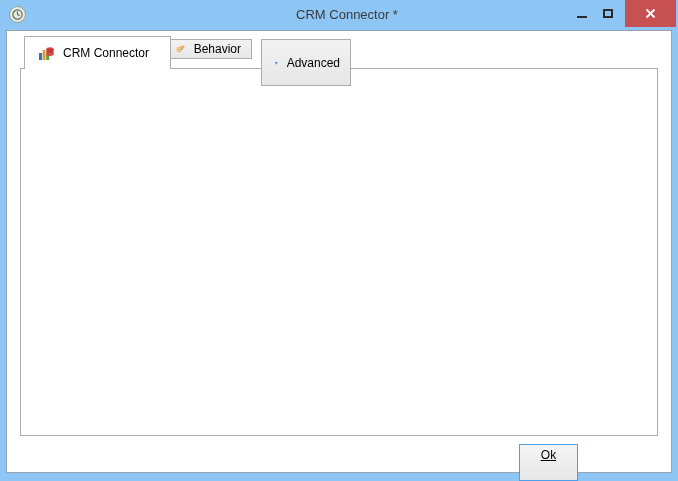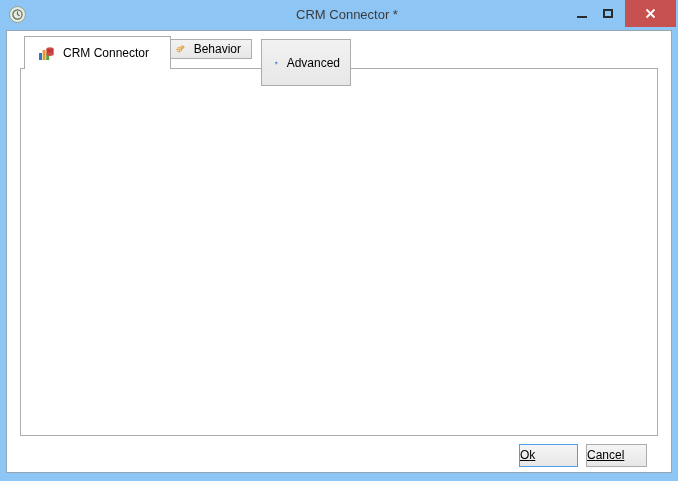--- a/index.html
+++ b/index.html
@@ -69,22 +69,22 @@
   .trow .ricon { margin:0 6px 0 4px; display:flex; }
   .trow .cell2 { position:absolute; left:235px; }
   .trow.selected { background:#3798EE; color:#fff; }
   .focus-rect { position:absolute; left:1px; top:1px; width:228px; height:17px; outline:1px dotted #cfe6ff; }
   
   .tool { position:absolute; display:flex; align-items:center; justify-content:center; }
   .tool-sep { position:absolute; left:632px; top:391px; width:26px; height:1px; background:#9a9a9a; }
   .down-tri { position:absolute; left:643px; top:424px; width:0; height:0;
     border-left:4px solid transparent; border-right:4px solid transparent; border-top:4px solid #2b2b2b; }
   
-  .btn { position:absolute; top:444px; height:23px; background:linear-gradient(#F5F5F5,#E7E7E7);
-    text-align:left; cursor:default;text-decoration:underline; }
+  .btn { position:absolute; top:444px; height:37px; background:linear-gradient(#F5F5F5,#E7E7E7);
+    text-align:center; cursor:default;text-decoration:underline; }
   .btn .btn-label { display:block; line-height:21px; }
   .btn .btn-label::first-letter { text-decoration:underline; }
   .btn-ok { left:519px; width:59px; border:1px solid #4C9FE8; }
   .btn-cancel { left:586px; width:61px; border:1px solid #ACACAC; }
 </style>
 </head>
 <body>
 
 <div class="window">
 
@@ -337,17 +337,14 @@
   <div class="tool" style="left:636px; top:397px; width:22px; height:24px;">
     <svg width="19" height="22" viewBox="0 0 19 22">
       <path d="M9.5 1.5 L17 10 h-4.6 v10.5 h-5.8 V10 H2 z" fill="#BCC1C6" stroke="#A8ADB2" stroke-width="1"></path>
     </svg>
   </div>
   <div class="down-tri"></div>
 
   <div class="btn btn-ok">
     <span class="btn-label">Ok</span>
   </div>
-  <div class="btn btn-cancel">
-    <span class="btn-label">Cancel</span>
-  </div>
 
 </div>
 
 </body></html>

